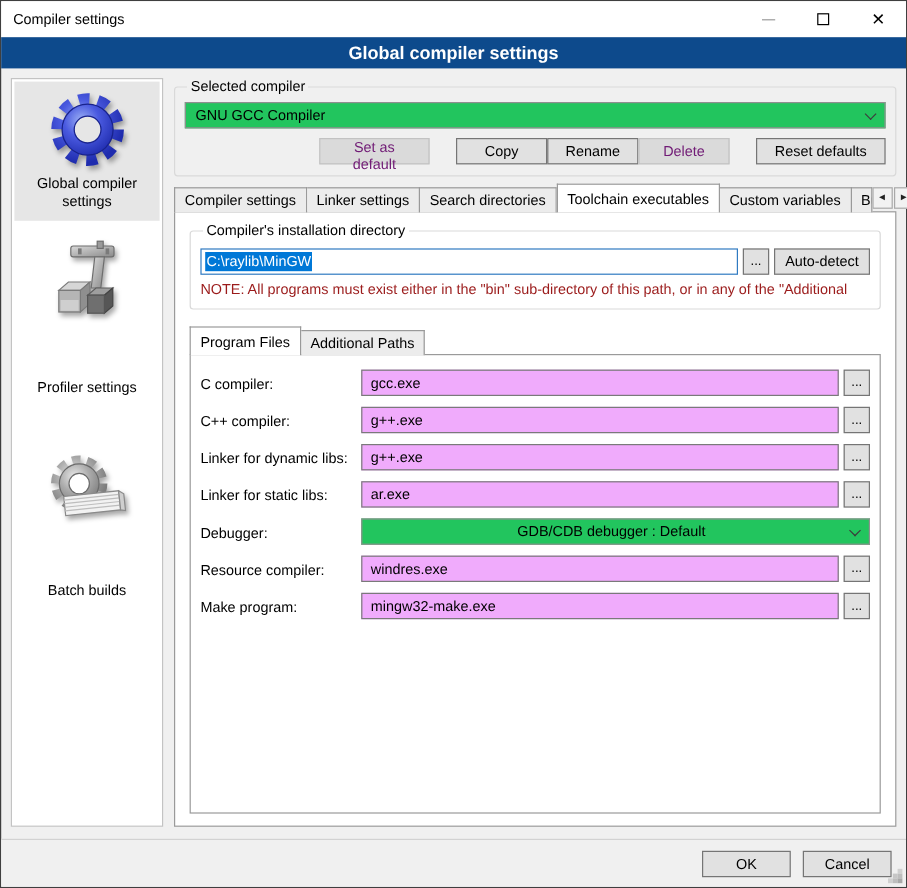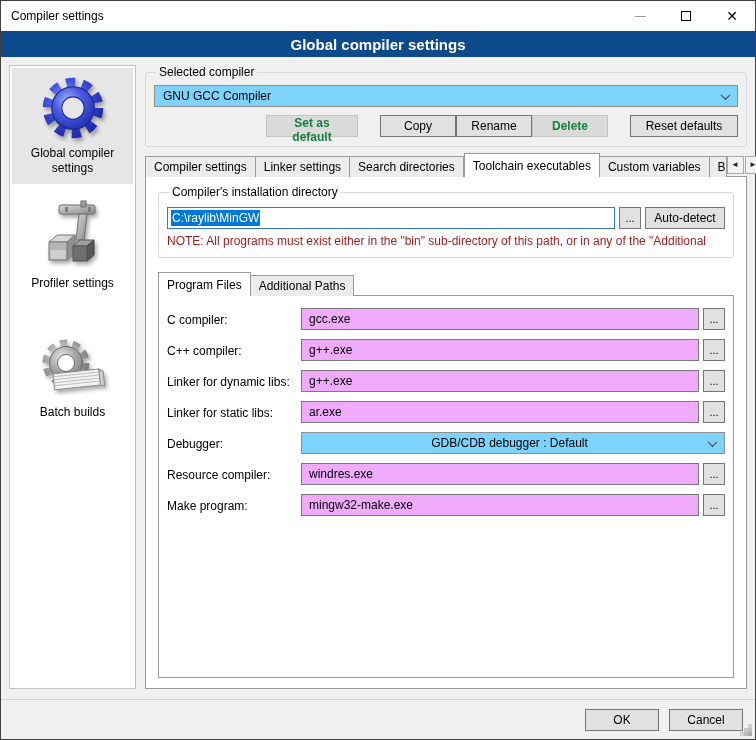--- a/index.html
+++ b/index.html
@@ -26,41 +26,41 @@
   
   .body { flex:1 1 auto; display:flex; gap:9px; padding:8px 8px 10px 8px; min-height:0; }
 
   
   .sidebar { width:127px; background:#fff; border:1px solid #c3c3c3; padding:2px;
              display:flex; flex-direction:column; overflow:hidden; }
   .side-item { display:flex; flex-direction:column; align-items:center; text-align:center;
                padding:6px 4px 8px 4px; cursor:default; }
   .side-item .lbl { margin-top:4px; line-height:1.25; }
   .side-item.selected { background:#e6e6e6; }
-  .side-item + .side-item { margin-top:10px; }
+  .side-item + .side-item { margin-top:10px;gap:40px; }
   .side-item.gap-lg { margin-top:32px; }
   .icon-shadow { filter: drop-shadow(2px 3px 2px rgba(0,0,0,0.35)); }
 
   
   .content { flex:1; display:flex; flex-direction:column; min-width:0; }
 
   fieldset.group { border:1px solid #d9d9d9; border-radius:3px; padding:6px 8px 9px 8px; background:transparent; }
   fieldset.group legend { font-size:12px; padding:0 3px; margin-left:2px; }
 
   
-  .combo { height:22px; background:#7dd3fc; border:1px solid #8f8f8f; display:flex; align-items:center;
+  .combo { height:22px; background:#22c55e; border:1px solid #8f8f8f; display:flex; align-items:center;
            padding:0 8px; cursor:default; }
   .combo .val { flex:1; overflow:hidden; white-space:nowrap; }
   .chev { width:7px; height:7px; border-right:1.4px solid #3c3c3c; border-bottom:1.4px solid #3c3c3c;
           transform:rotate(45deg) translate(-1px,-1px); flex:0 0 auto; }
 
   
   .btn { height:22px; padding:0 12px; background:#e1e1e1; border:1px solid #757575; font-size:12px;
          font-family:inherit; color:#000; cursor:default; }
-  .btn:disabled { background:#dadada; border-color:#c2c2c2; color:#15803d;font-weight:bold; }
+  .btn:disabled { background:#dadada; border-color:#c2c2c2; color:#701a75; }
   .btn-sm { width:22px; height:22px; padding:0; background:#e1e1e1; border:1px solid #757575;
             font-size:11px; line-height:10px; font-family:inherit; flex:0 0 auto; }
 
   .selrow { display:flex; align-items:center; margin-top:8px; }
   .selrow .b-default { margin-left:112px; width:92px; }
   .selrow .b-copy { margin-left:22px; width:76px; }
   .selrow .b-rename { width:76px; }
   .selrow .b-delete { width:76px; }
   .selrow .b-reset { margin-left:auto; width:108px; }
 

